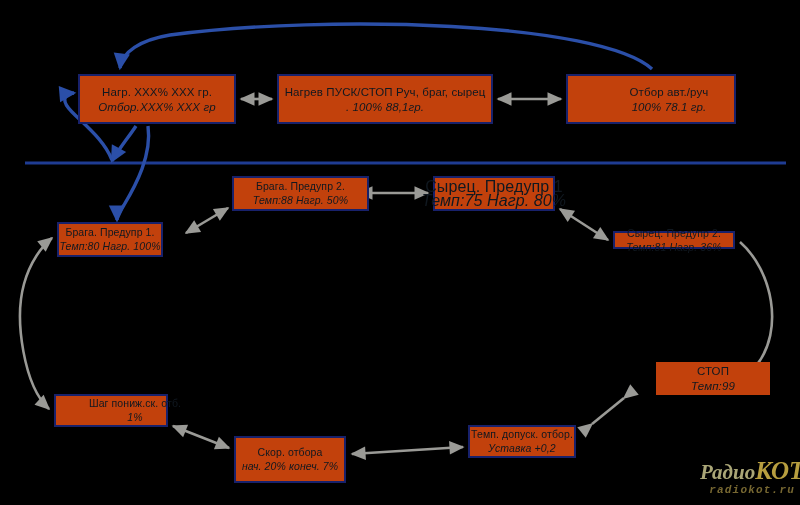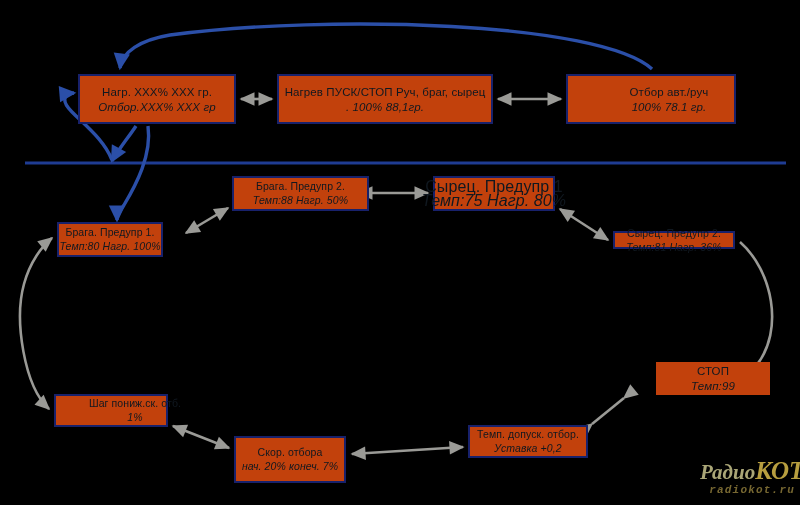--- a/index.html
+++ b/index.html
@@ -134,21 +134,21 @@
   <div class="node" style="left:613px;top:231px;width:122px;height:18px;font-size:10.5px;line-height:13px;">
     <span class="l1">Сырец.  Предупр 2.</span>
     <span class="l2">Темп:81    Нагр. 36%</span>
   </div>
 
   <div class="node noborder" style="left:629px;top:362px;width:114px;height:33px;margin-left:27px;">
     <span class="l1">СТОП</span>
     <span class="l2">Темп:99</span>
   </div>
 
-  <div class="node" style="left:468px;top:425px;width:120px;height:33px;font-size:10.5px;line-height:13px;">
+  <div class="node" style="left:468px;top:425px;width:108px;height:33px;font-size:10.5px;line-height:13px;">
     <span class="l1">Темп. допуск. отбор.</span>
     <span class="l2">Уставка +0,2</span>
   </div>
 
   <div class="node" style="left:234px;top:436px;width:112px;height:47px;font-size:10.5px;line-height:13px;">
     <span class="l1">Скор. отбора</span>
     <span class="l2">нач. 20% конеч. 7%</span>
   </div>
 
   <div class="node" style="left:54px;top:394px;width:114px;height:33px;font-size:10.5px;line-height:13px;padding-left:48px;">

